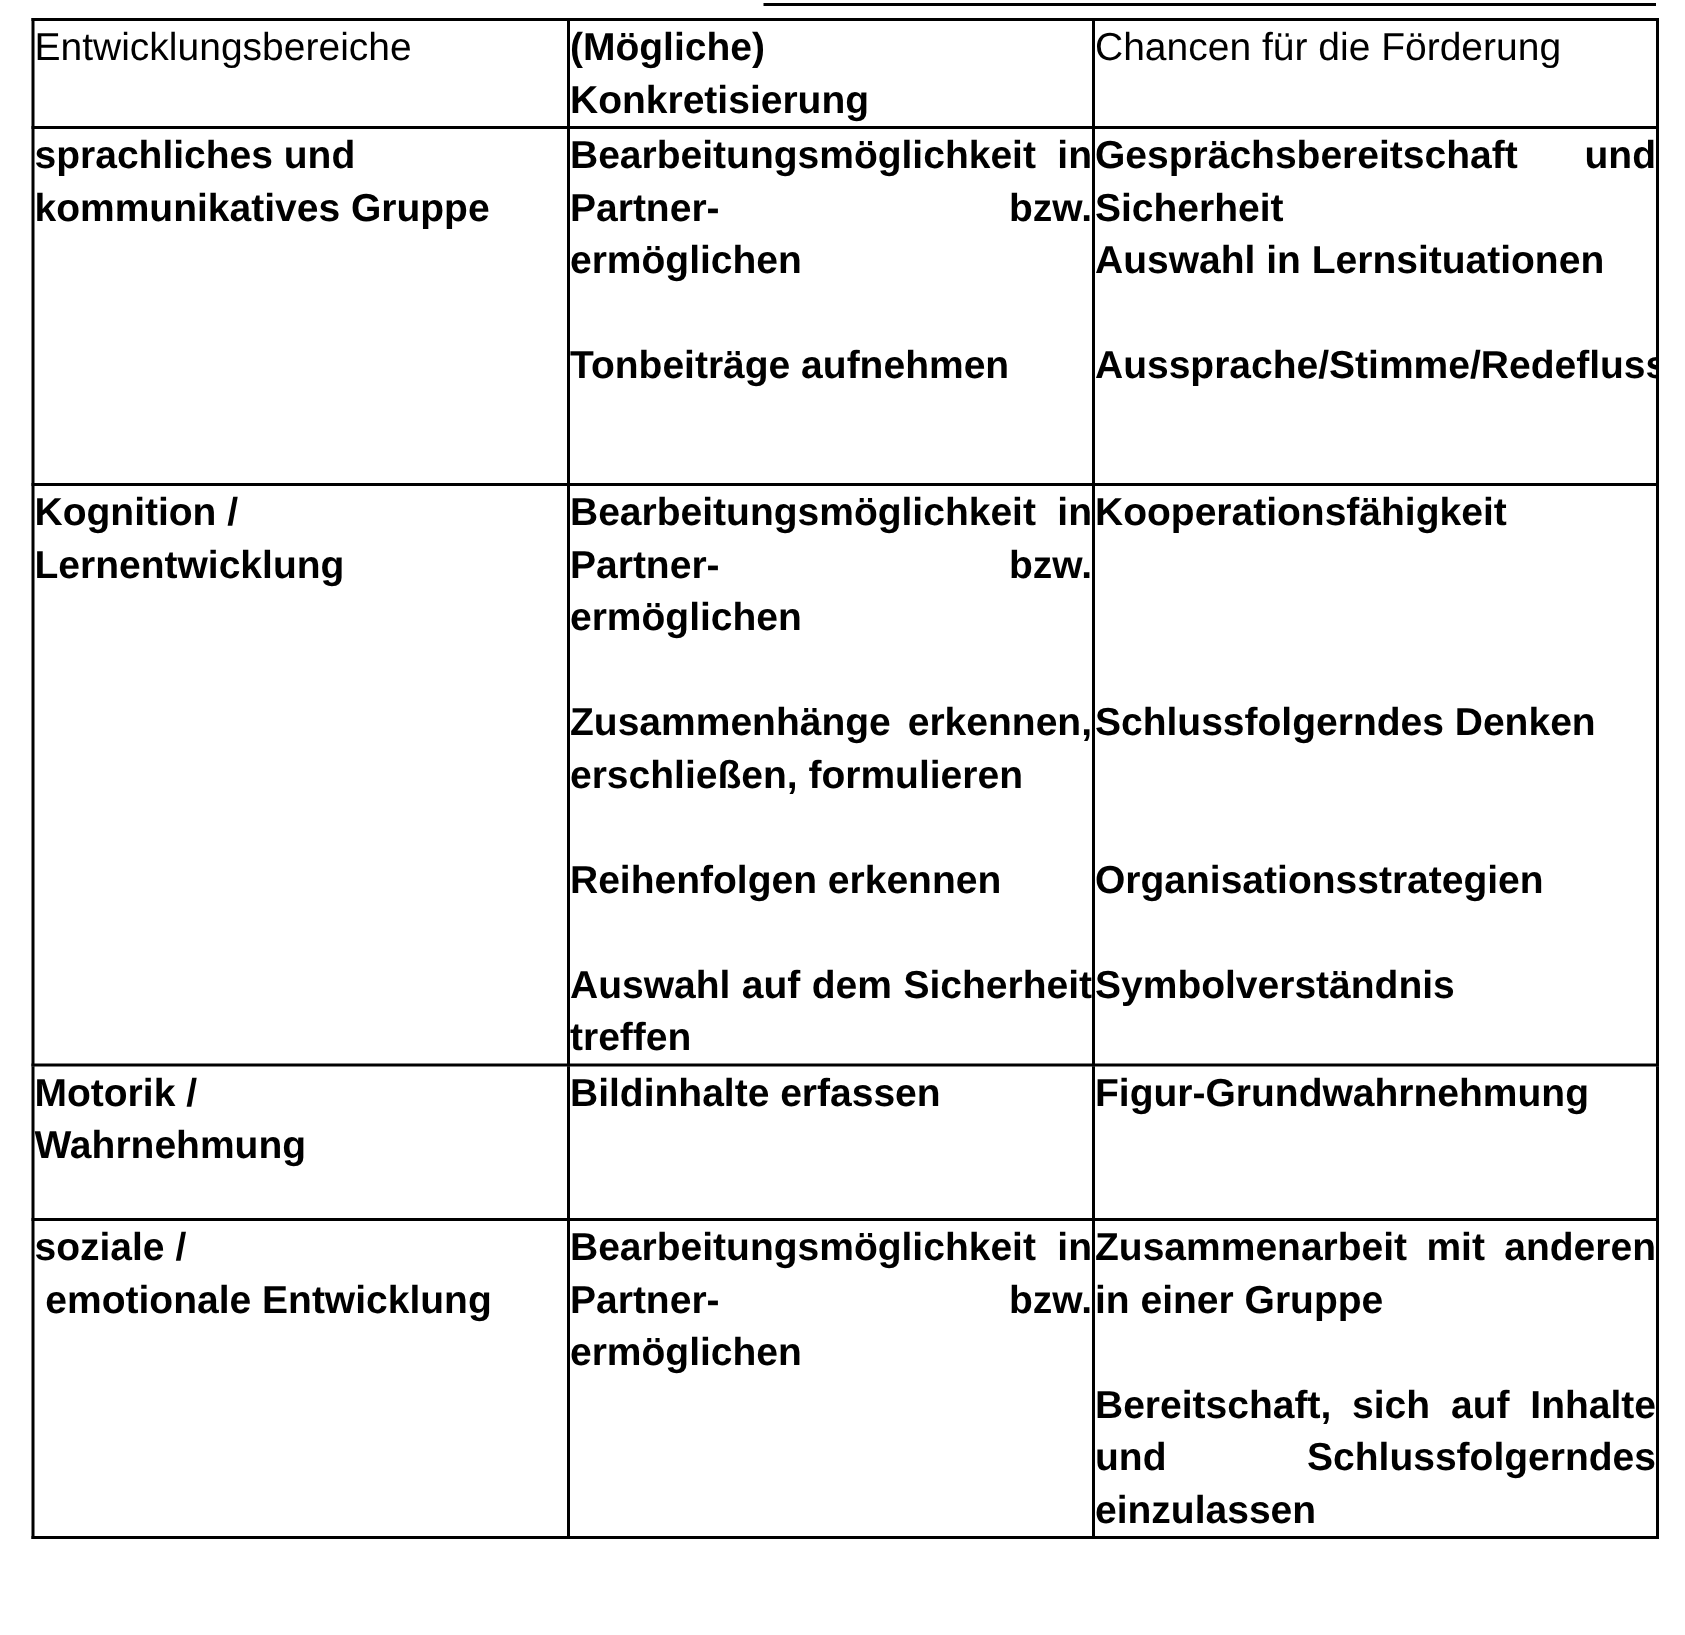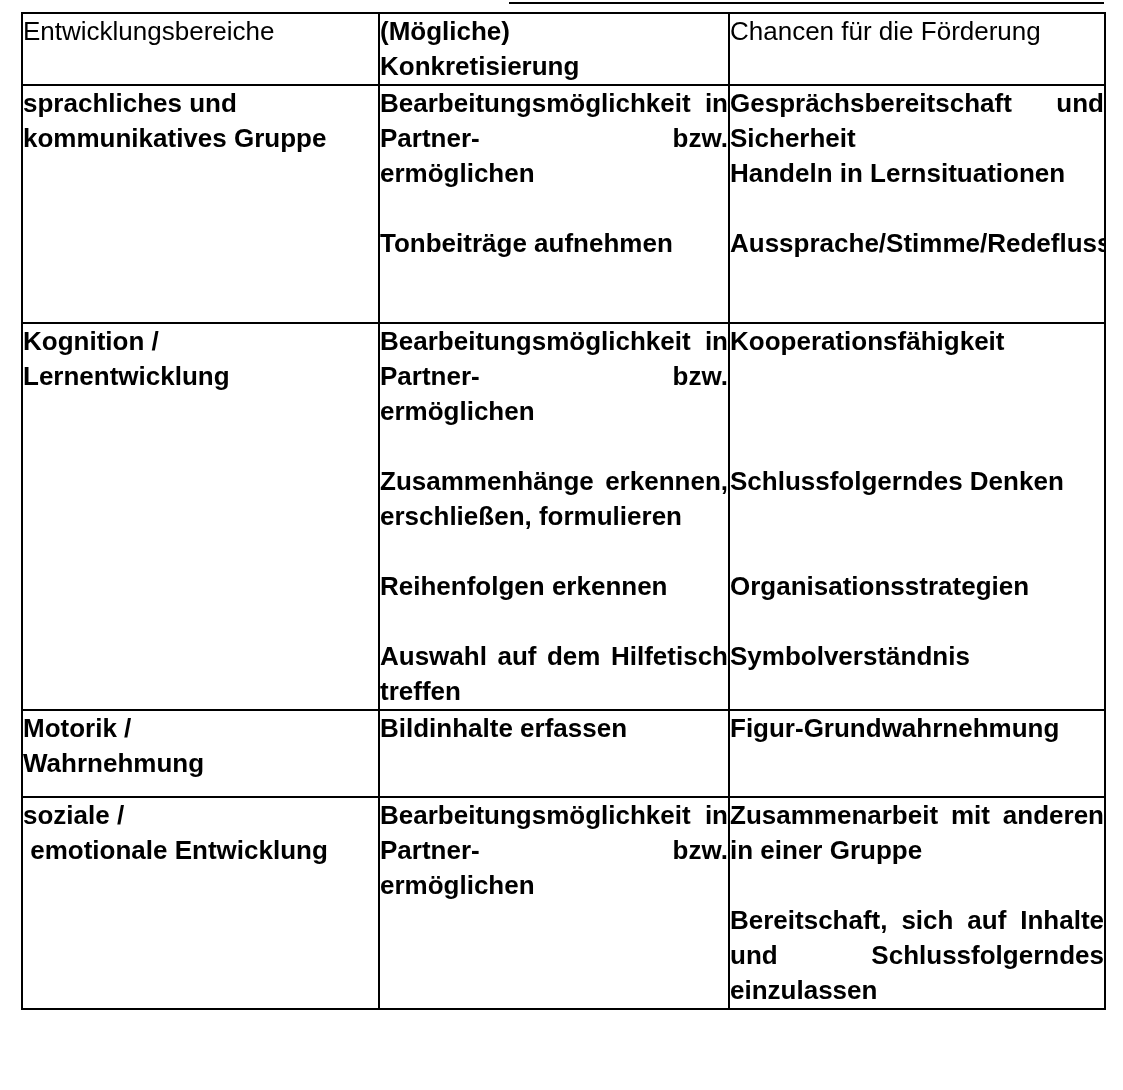--- a/index.html
+++ b/index.html
@@ -63,59 +63,59 @@
         <td class="cell-body">
             <div class="ln j">Bearbeitungsmöglichkeit in</div>
             <div class="ln j">Partner- bzw. Gruppenarbeit</div>
             <div class="ln">ermöglichen</div>
             <div class="ln">&nbsp;</div>
             <div class="ln">Tonbeiträge aufnehmen</div>
           </td>
         <td class="cell-body">
             <div class="ln j">Gesprächsbereitschaft und</div>
             <div class="ln">Sicherheit</div>
-            <div class="ln">Handeln in Lernsituationen</div>
+            <div class="ln">Auswahl in Lernsituationen</div>
             <div class="ln">&nbsp;</div>
             <div class="ln">Aussprache/Stimme/Redefluss</div>
           </td>
       </tr>
 
       <tr style="height:331px">
         <td class="cell-bereich">
             <div class="ln">Kognition /</div>
             <div class="ln">Lernentwicklung</div>
           </td>
         <td class="cell-body">
             <div class="ln j">Bearbeitungsmöglichkeit in</div>
             <div class="ln j">Partner- bzw. Gruppenarbeit</div>
             <div class="ln">ermöglichen</div>
             <div class="ln">&nbsp;</div>
             <div class="ln j">Zusammenhänge erkennen,</div>
             <div class="ln">erschließen, formulieren</div>
             <div class="ln">&nbsp;</div>
             <div class="ln">Reihenfolgen erkennen</div>
             <div class="ln">&nbsp;</div>
-            <div class="ln j">Auswahl auf dem Hilfetisch</div>
+            <div class="ln j">Auswahl auf dem Sicherheit</div>
             <div class="ln">treffen</div>
           </td>
         <td class="cell-body">
             <div class="ln">Kooperationsfähigkeit</div>
             <div class="ln">&nbsp;</div>
             <div class="ln">&nbsp;</div>
             <div class="ln">&nbsp;</div>
             <div class="ln">Schlussfolgerndes Denken</div>
             <div class="ln">&nbsp;</div>
             <div class="ln">&nbsp;</div>
             <div class="ln">Organisationsstrategien</div>
             <div class="ln">&nbsp;</div>
             <div class="ln">Symbolverständnis</div>
           </td>
       </tr>
 
-      <tr style="height:87px">
+      <tr style="height:103px">
         <td class="cell-bereich">
             <div class="ln">Motorik /</div>
             <div class="ln">Wahrnehmung</div>
           </td>
         <td class="cell-body">
             <div class="ln">Bildinhalte erfassen</div>
           </td>
         <td class="cell-body">
             <div class="ln">Figur-Grundwahrnehmung</div>
           </td>

